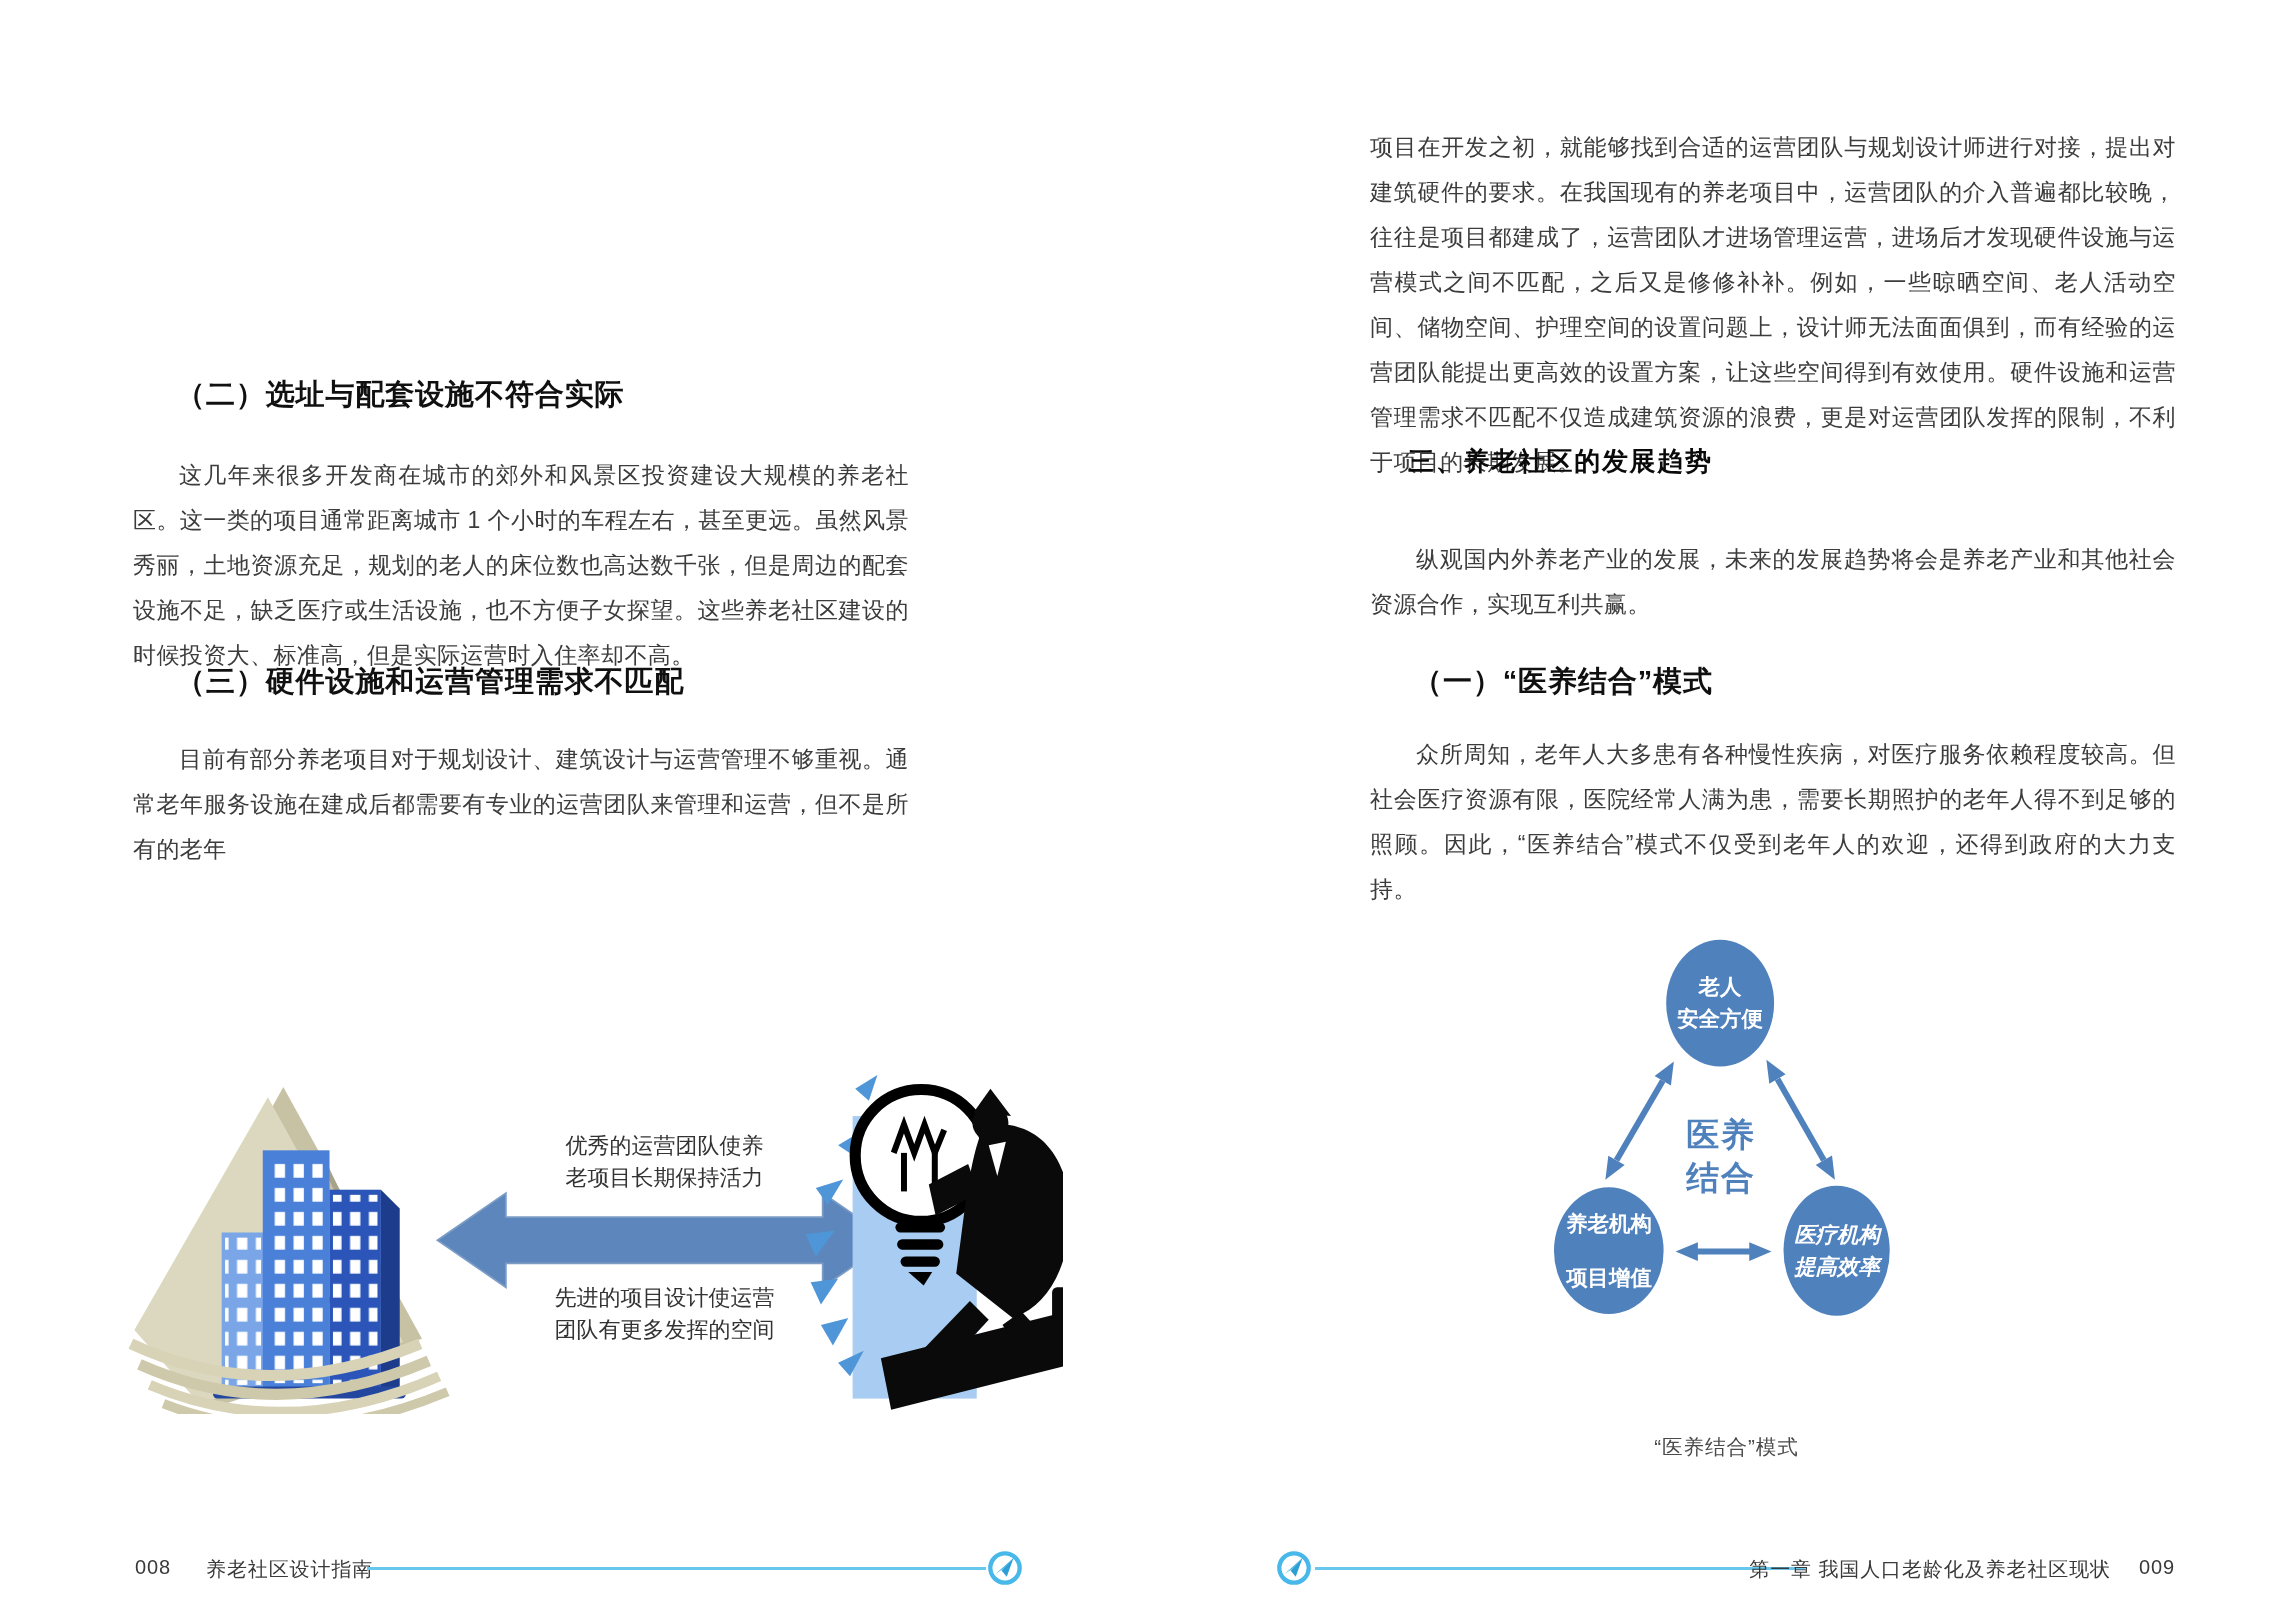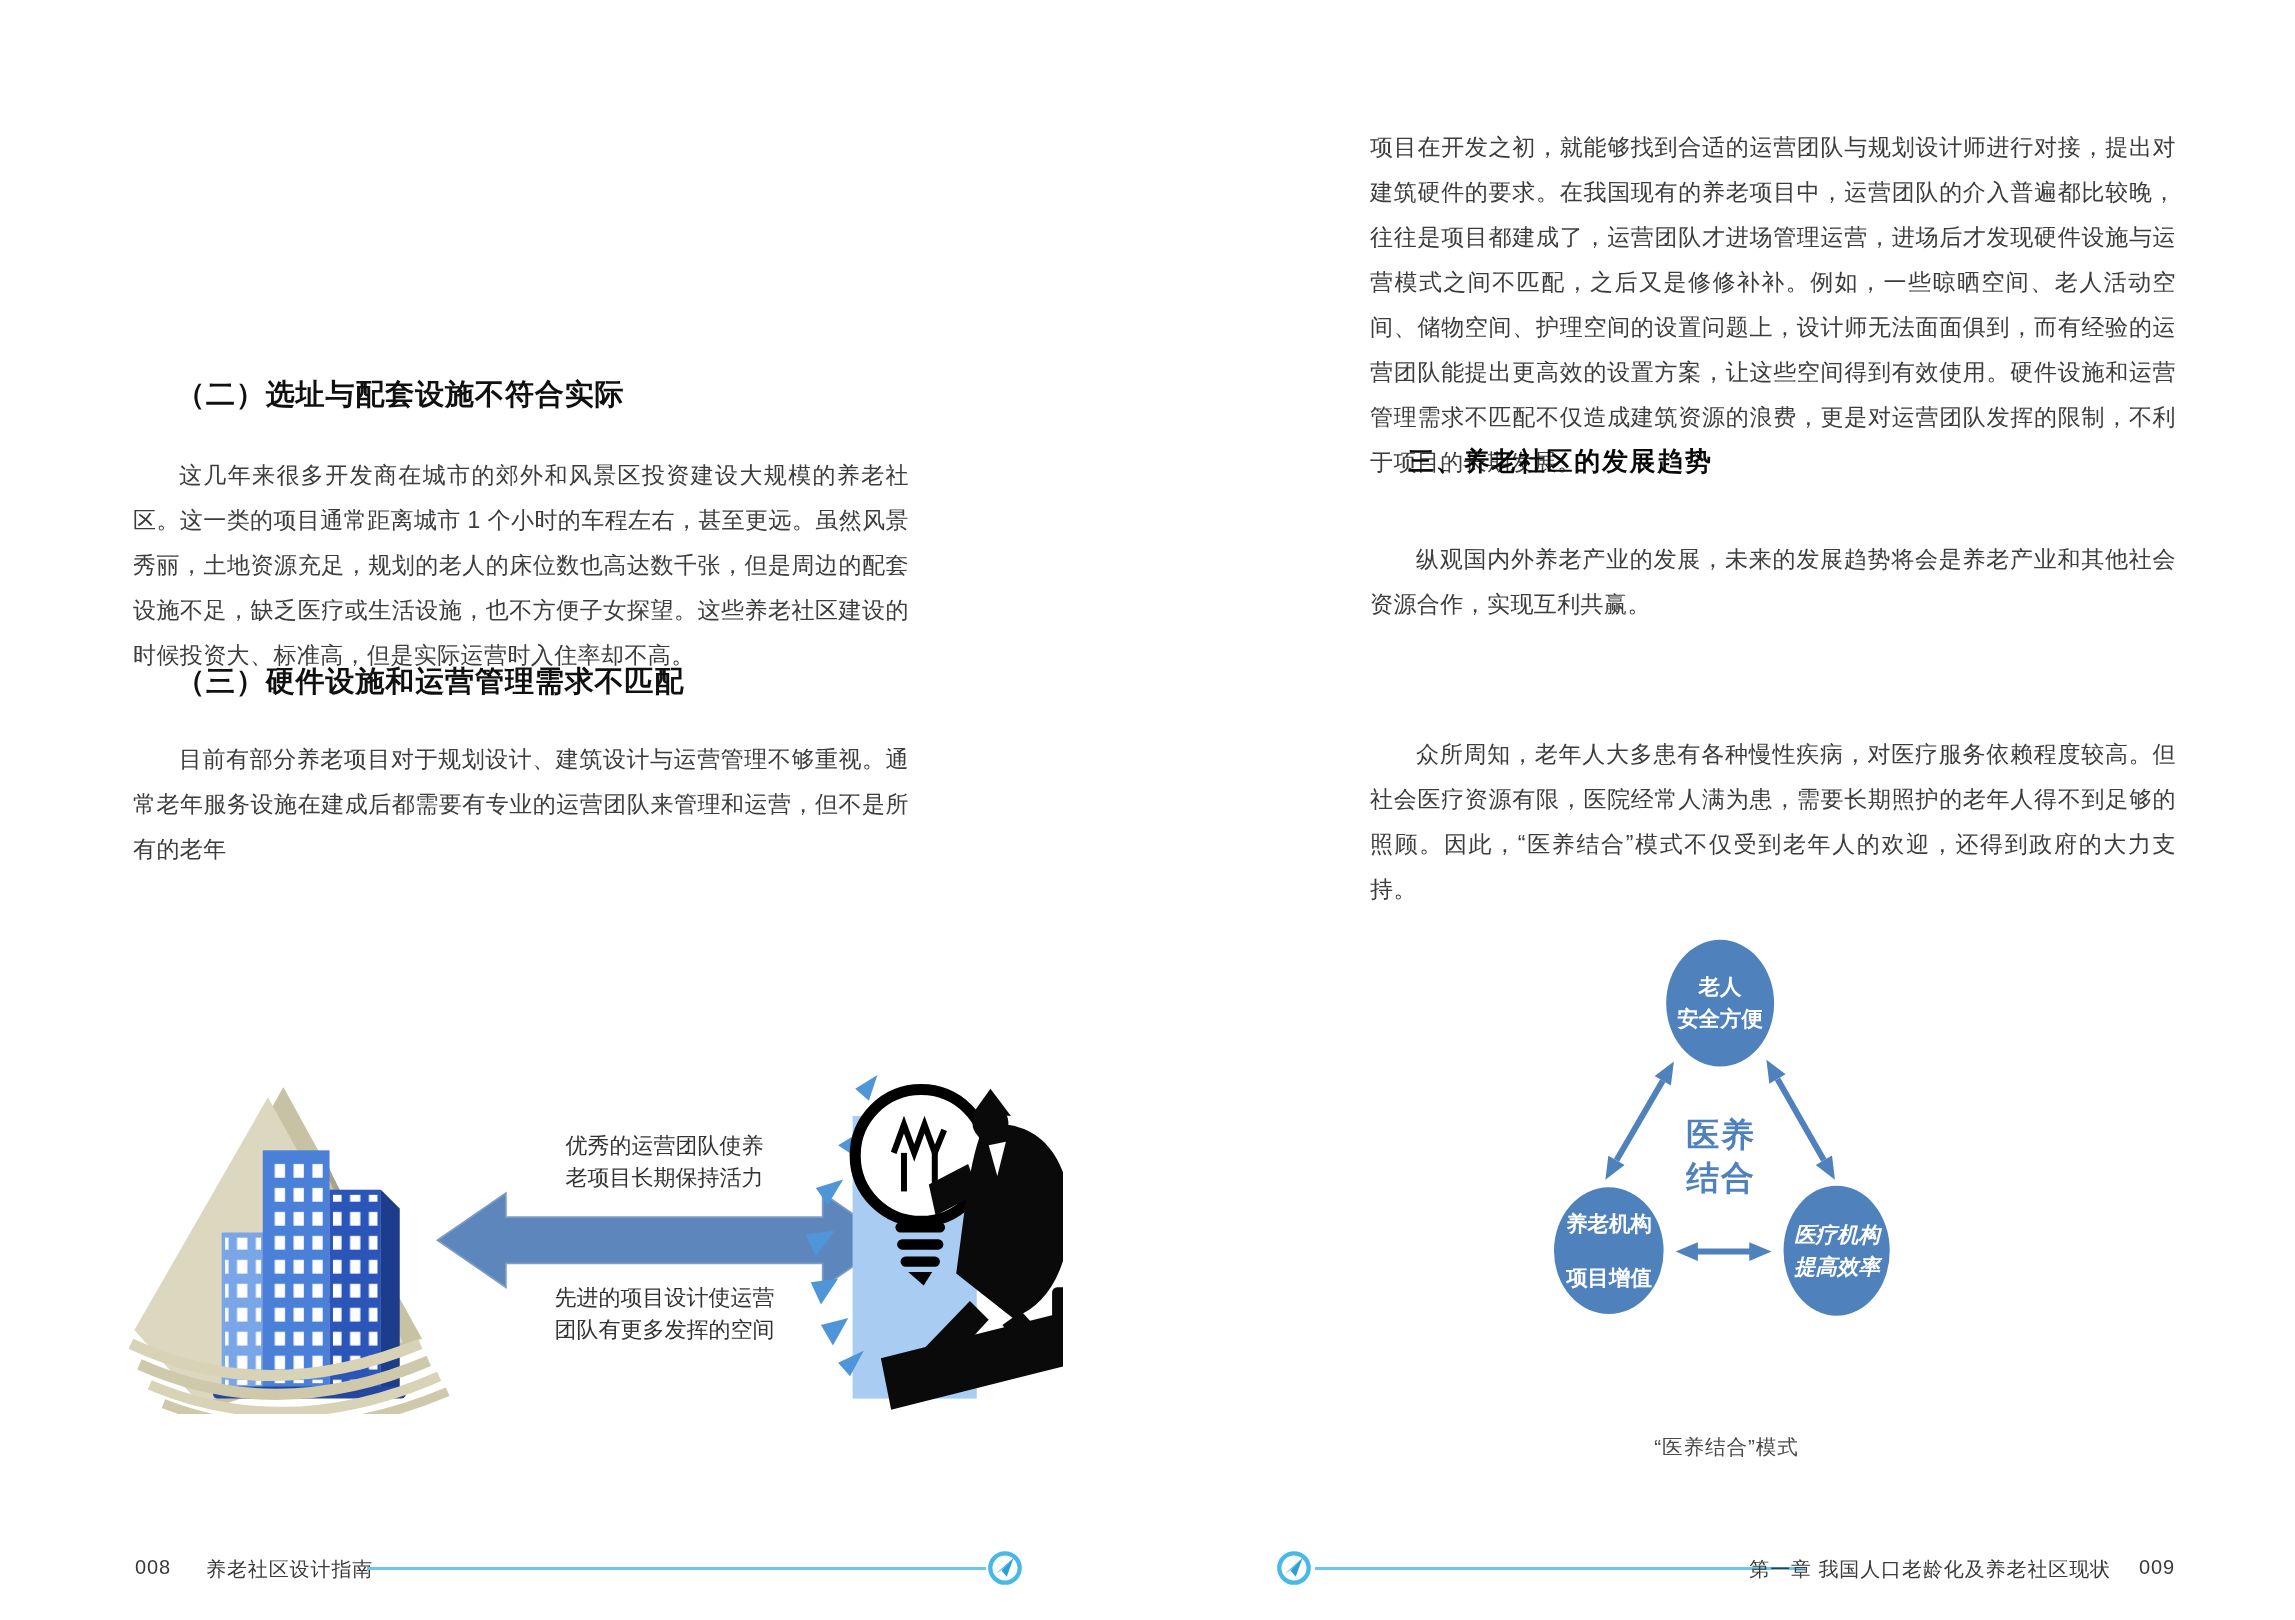--- a/index.html
+++ b/index.html
@@ -134,20 +134,21 @@
     <polygon points="11,29 32,10 20,23" fill="#47b8e9"></polygon>
     <polygon points="20,23 32,10 24,32 18,25" fill="#2d9fd4"></polygon>
   </svg>
 
   <div class="para" style="left:1370px;top:125px;width:806px;">项目在开发之初，就能够找到合适的运营团队与规划设计师进行对接，提出对建筑硬件的要求。在我国现有的养老项目中，运营团队的介入普遍都比较晚，往往是项目都建成了，运营团队才进场管理运营，进场后才发现硬件设施与运营模式之间不匹配，之后又是修修补补。例如，一些晾晒空间、老人活动空间、储物空间、护理空间的设置问题上，设计师无法面面俱到，而有经验的运营团队能提出更高效的设置方案，让这些空间得到有效使用。硬件设施和运营管理需求不匹配不仅造成建筑资源的浪费，更是对运营团队发挥的限制，不利于项目的长期发展。</div>
 
   <div class="h-main" style="left:1370px;top:444px;width:806px;">三、养老社区的发展趋势</div>
 
   <div class="para indent" style="left:1370px;top:537px;width:806px;">纵观国内外养老产业的发展，未来的发展趋势将会是养老产业和其他社会资源合作，实现互利共赢。</div>
 
+  <div class="h-sub" style="left:1370px;top:662px;width:806px;">（一）“医养结合”模式</div>
 
   <div class="para indent" style="left:1370px;top:732px;width:806px;">众所周知，老年人大多患有各种慢性疾病，对医疗服务依赖程度较高。但社会医疗资源有限，医院经常人满为患，需要长期照护的老年人得不到足够的照顾。因此，“医养结合”模式不仅受到老年人的欢迎，还得到政府的大力支持。</div>
 
   <svg class="fig-svg" style="left:1530px;top:926px;" width="394" height="497" viewBox="0 0 460 580">
     <g fill="#4f81bd">
       <ellipse cx="222" cy="90" rx="63" ry="74"></ellipse>
       <ellipse cx="92" cy="379" rx="64" ry="74"></ellipse>
       <ellipse cx="358" cy="379" rx="62" ry="76"></ellipse>
     </g>
     <g stroke="#4f81bd" stroke-width="7">

